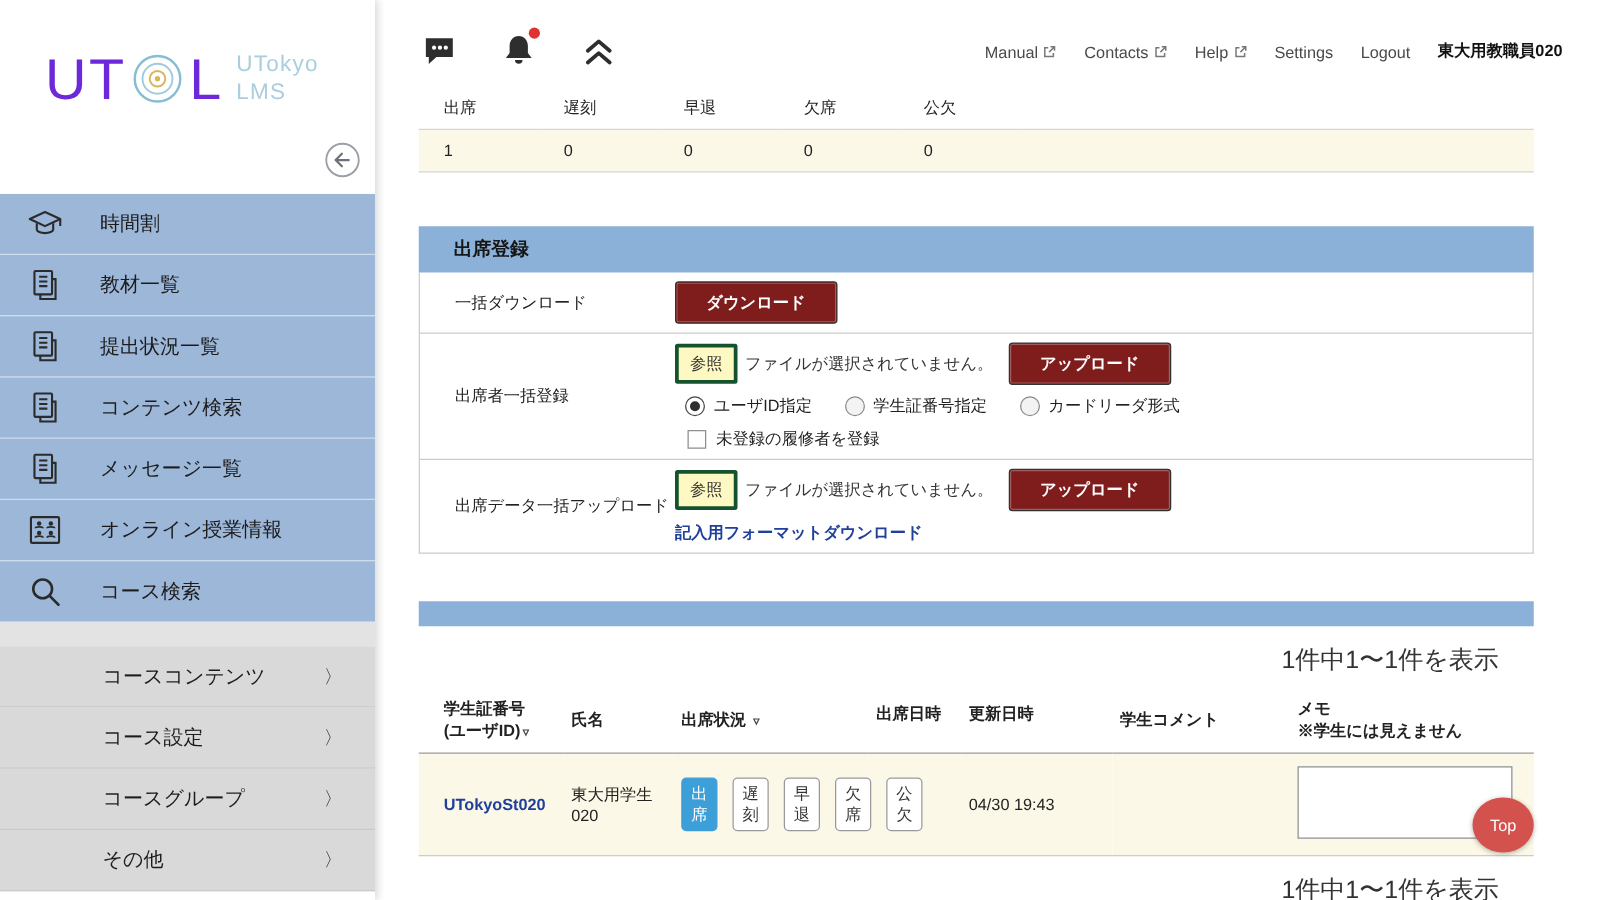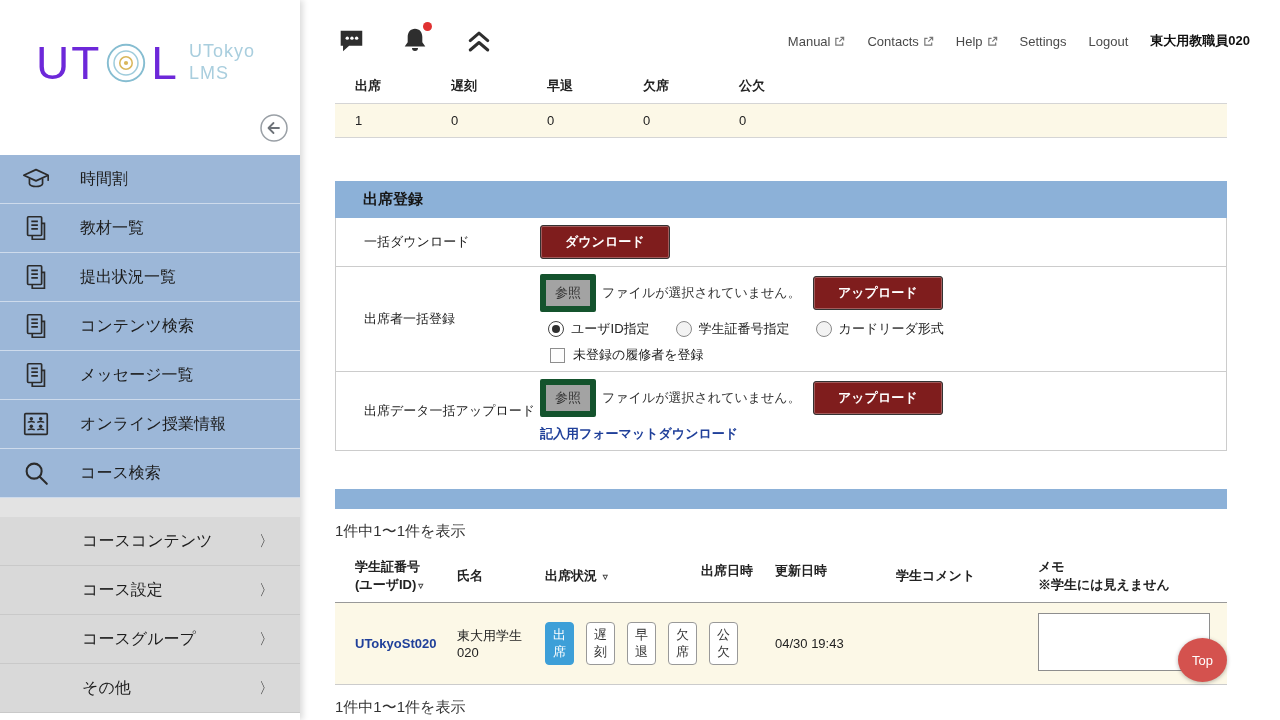--- a/index.html
+++ b/index.html
@@ -41,56 +41,56 @@
   .topbar-right { display: flex; align-items: center; gap: 22px; font-size: 13px; color: #4a4a4a; }
   .tb-link { display: flex; align-items: center; gap: 4px; cursor: pointer; }
   .ext-icon svg { width: 11px; height: 11px; display: block; }
   .user-name { font-weight: bold; color: #111; }
 
   .content { flex: 1; padding-left: 35px; position: relative; }
   .block { width: 892px; }
 
   
   .summary-table { border-collapse: collapse; width: 892px; }
-  .summary-table th { text-align: left; font-weight: bold; padding: 7px 0 8px 20px; width: 96px; font-size: 13px; }
+  .summary-table th { text-align: left; font-weight: normal; padding: 7px 0 8px 20px; width: 96px; font-size: 13px; }
   .summary-table th.filler, .summary-table td.filler { width: auto; }
   .summary-table td { background: #fcf8e7; border-top: 1px solid #d5d5d5; border-bottom: 1px solid #d5d5d5;
                       padding: 9px 0 9px 20px; font-size: 13px; }
 
   
   .section-register { margin-top: 43px; }
   .section-header { height: 37px; background: #8cb1d8; display: flex; align-items: center;
                     padding-left: 28px; font-size: 15px; font-weight: bold; color: #161616; }
   .form-table { border: 1px solid #ccc; border-top: none; }
   .form-row { display: flex; align-items: center; border-bottom: 1px solid #ccc; padding: 7px 0; }
   .form-row:last-child { border-bottom: none; }
   .form-label { flex: 0 0 204px; padding-left: 28px; font-size: 13px; color: #222; }
   .form-value { flex: 1; display: flex; flex-direction: column; gap: 8px; padding-right: 16px; }
   .row-dl { min-height: 34px; justify-content: center; }
   .line { display: flex; align-items: center; }
   .file-line { gap: 6px; }
   .no-file { width: 205px; font-size: 13px; color: #333; }
   .btn-dark { background: #7f1d1d; color: #fff; border: 1px solid #333; border-radius: 3px;
               font-size: 13px; padding: 7px 24px; cursor: pointer;
               box-shadow: inset 0 0 0 1px rgba(255,255,255,.28); font-weight: bold; }
-  .btn-browse { background: #a3a3a3; color: #333; border: 6px solid #14532d; border-radius: 2px;
+  .btn-browse { background: #fef9c3; color: #333; border: 3px solid #14532d; border-radius: 2px;
                 font-size: 13px; padding: 4px 9px; cursor: pointer; }
   .radio-line { gap: 26px; padding-left: 8px; }
   .radio-opt { display: flex; align-items: center; gap: 7px; font-size: 13px; cursor: pointer; }
   .radio { width: 16px; height: 16px; border-radius: 50%; border: 1px solid #8a8a8a; background: #f3f3f3;
            position: relative; flex: 0 0 16px; }
   .radio.checked { background: #fff; border-color: #444; }
   .radio.checked::after { content: ""; position: absolute; inset: 3px; border-radius: 50%; background: #2f2f2f; }
   .check-line { gap: 8px; padding-left: 10px; font-size: 13px; }
   .checkbox { width: 15px; height: 15px; border: 1px solid #8e8e8e; background: #fdfdfd; flex: 0 0 15px; }
   .format-link { color: #20409a; font-weight: bold; font-size: 13px; cursor: pointer; text-decoration: none; }
 
   
   .blue-bar { margin-top: 38px; height: 20px; background: #8cb1d8; }
-  .pagination { text-align: left; padding: 13px 28px 9px 0; font-size: 15px; color: #333; }
+  .pagination { text-align: right; padding: 13px 28px 9px 0; font-size: 20px; color: #333; }
   .students-table { border-collapse: collapse; width: 892px; table-layout: fixed; }
   .students-table th { border-bottom: 1px solid #999; text-align: left; font-weight: bold;
                        font-size: 13px; padding: 8px 6px; vertical-align: middle; height: 48px; color: #222; }
   .students-table th.pad-l, .students-table td.pad-l { padding-left: 20px; }
   .students-table th.v-bottom { vertical-align: bottom; padding-bottom: 22px; margin-left: 36px; }
   .sort-arrow { font-size: 10px; color: #444; margin-left: 2px; }
   .students-table td { background: #fcf8e7; border-bottom: 1px solid #ccc; padding: 10px 6px;
                        vertical-align: middle; height: 72px; font-size: 13px; }
   .student-id { color: #20409a; font-weight: bold; text-decoration: none; cursor: pointer; }
   .status-cell { overflow: visible; white-space: nowrap; }

